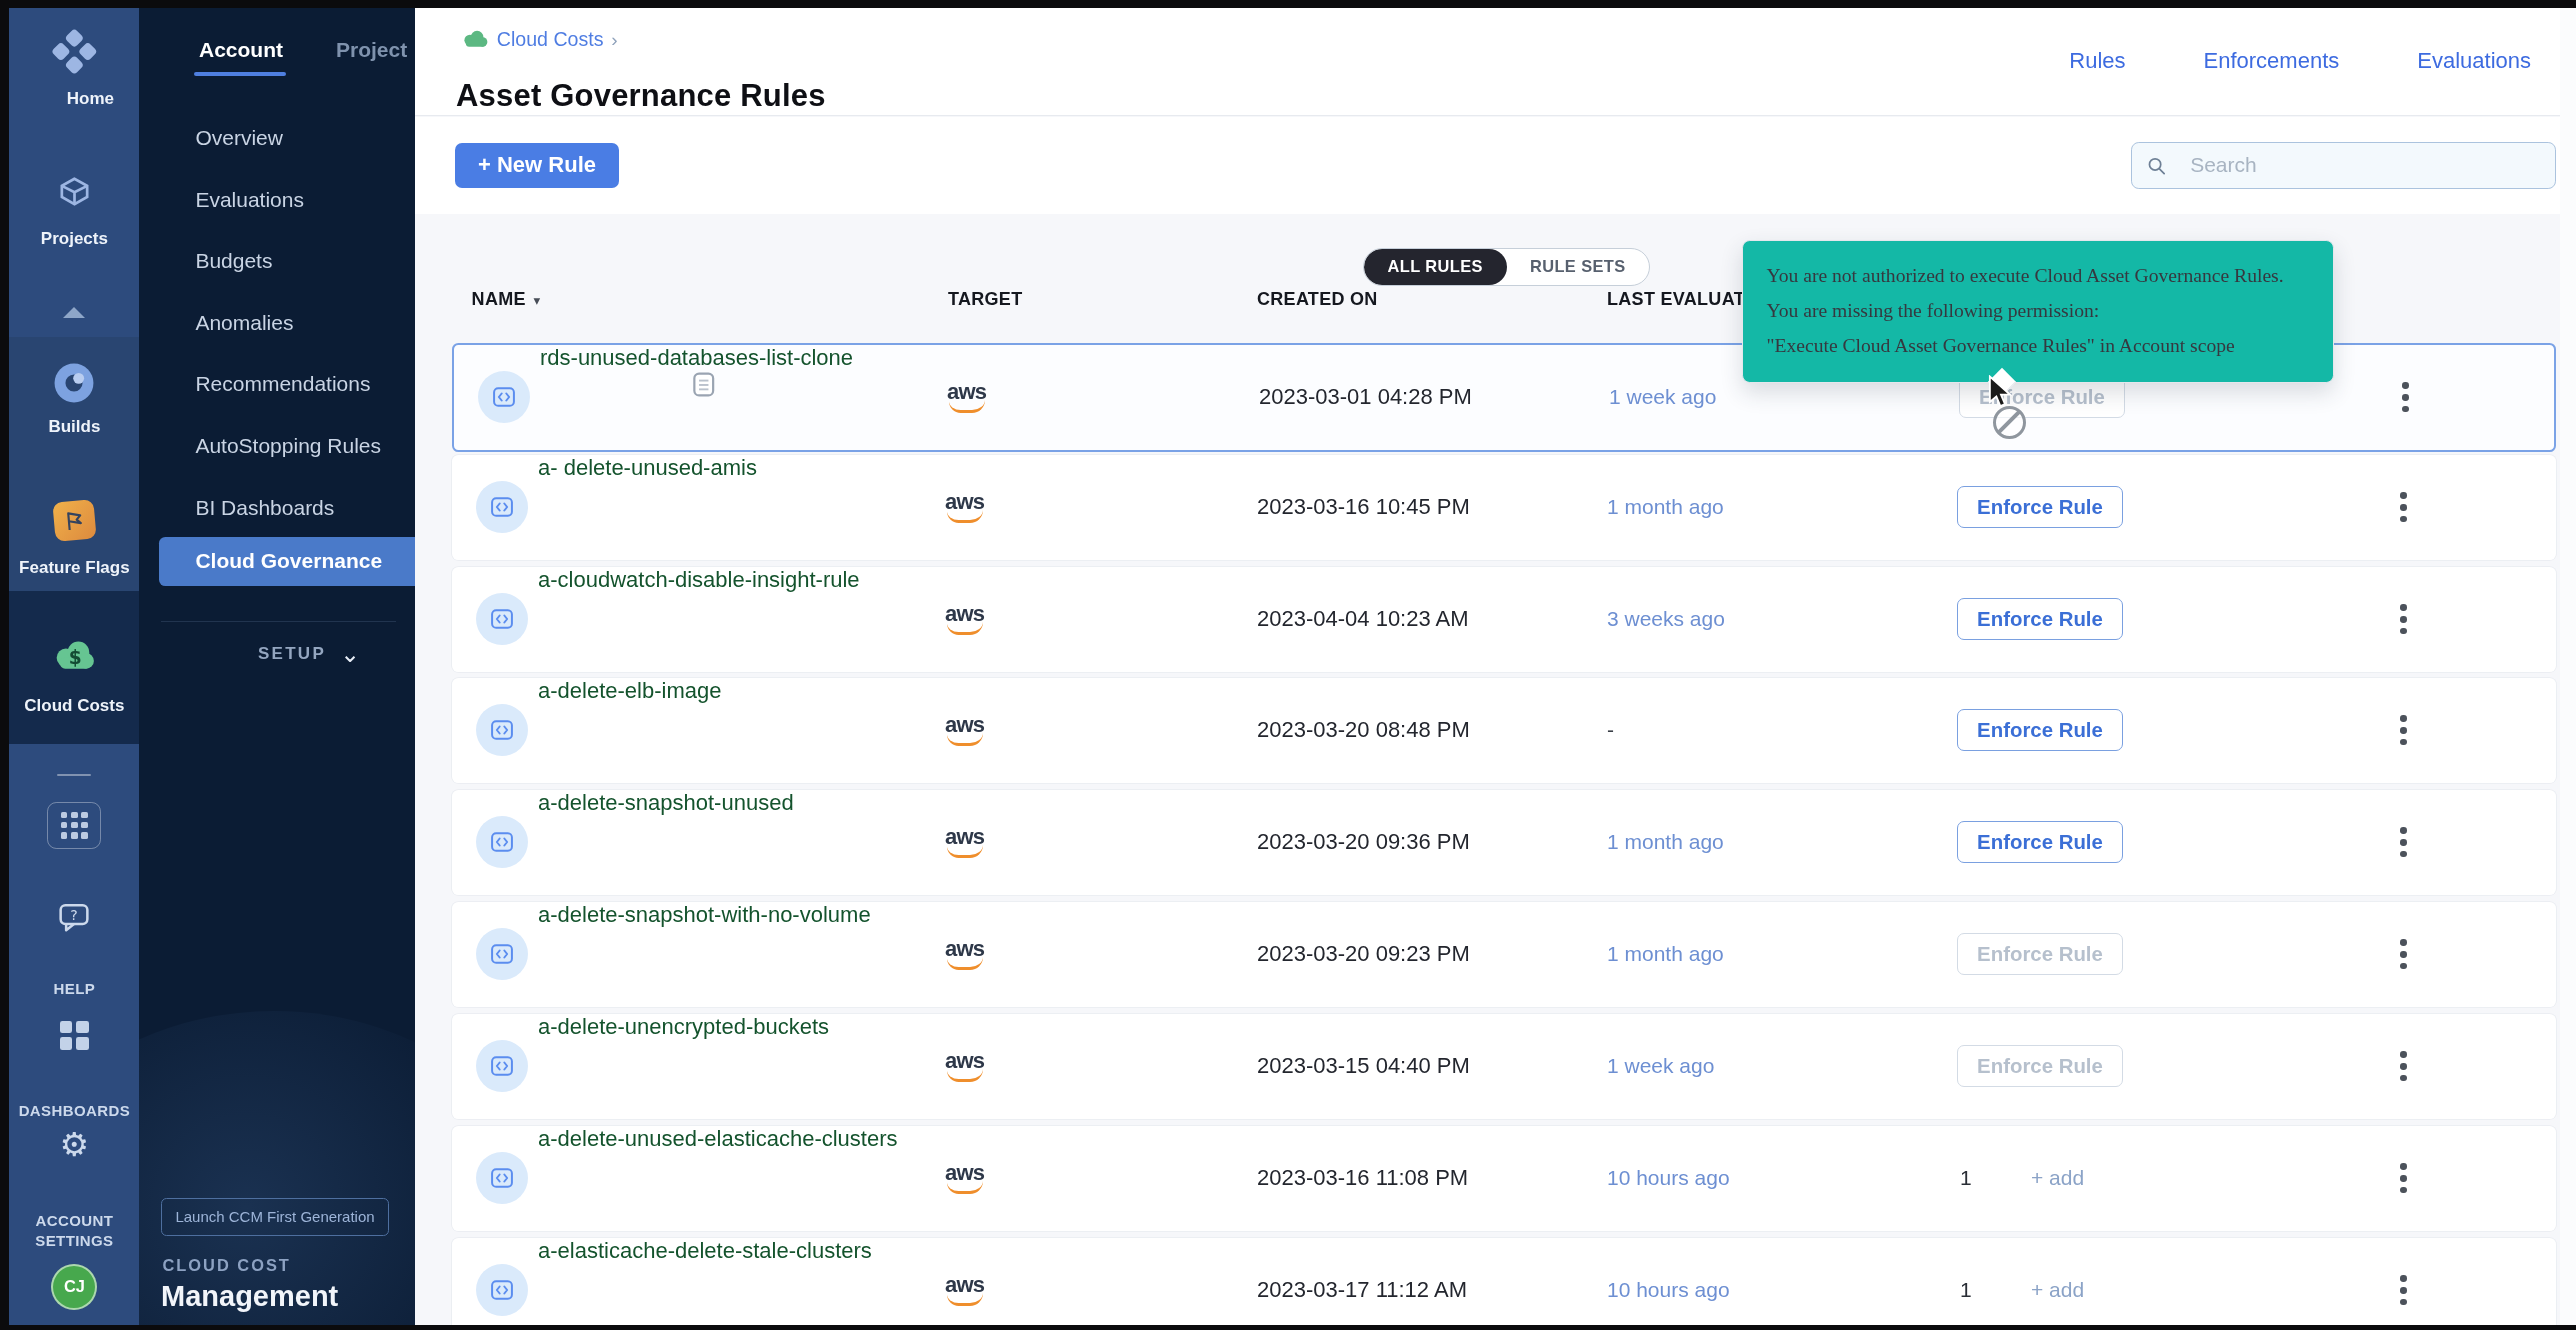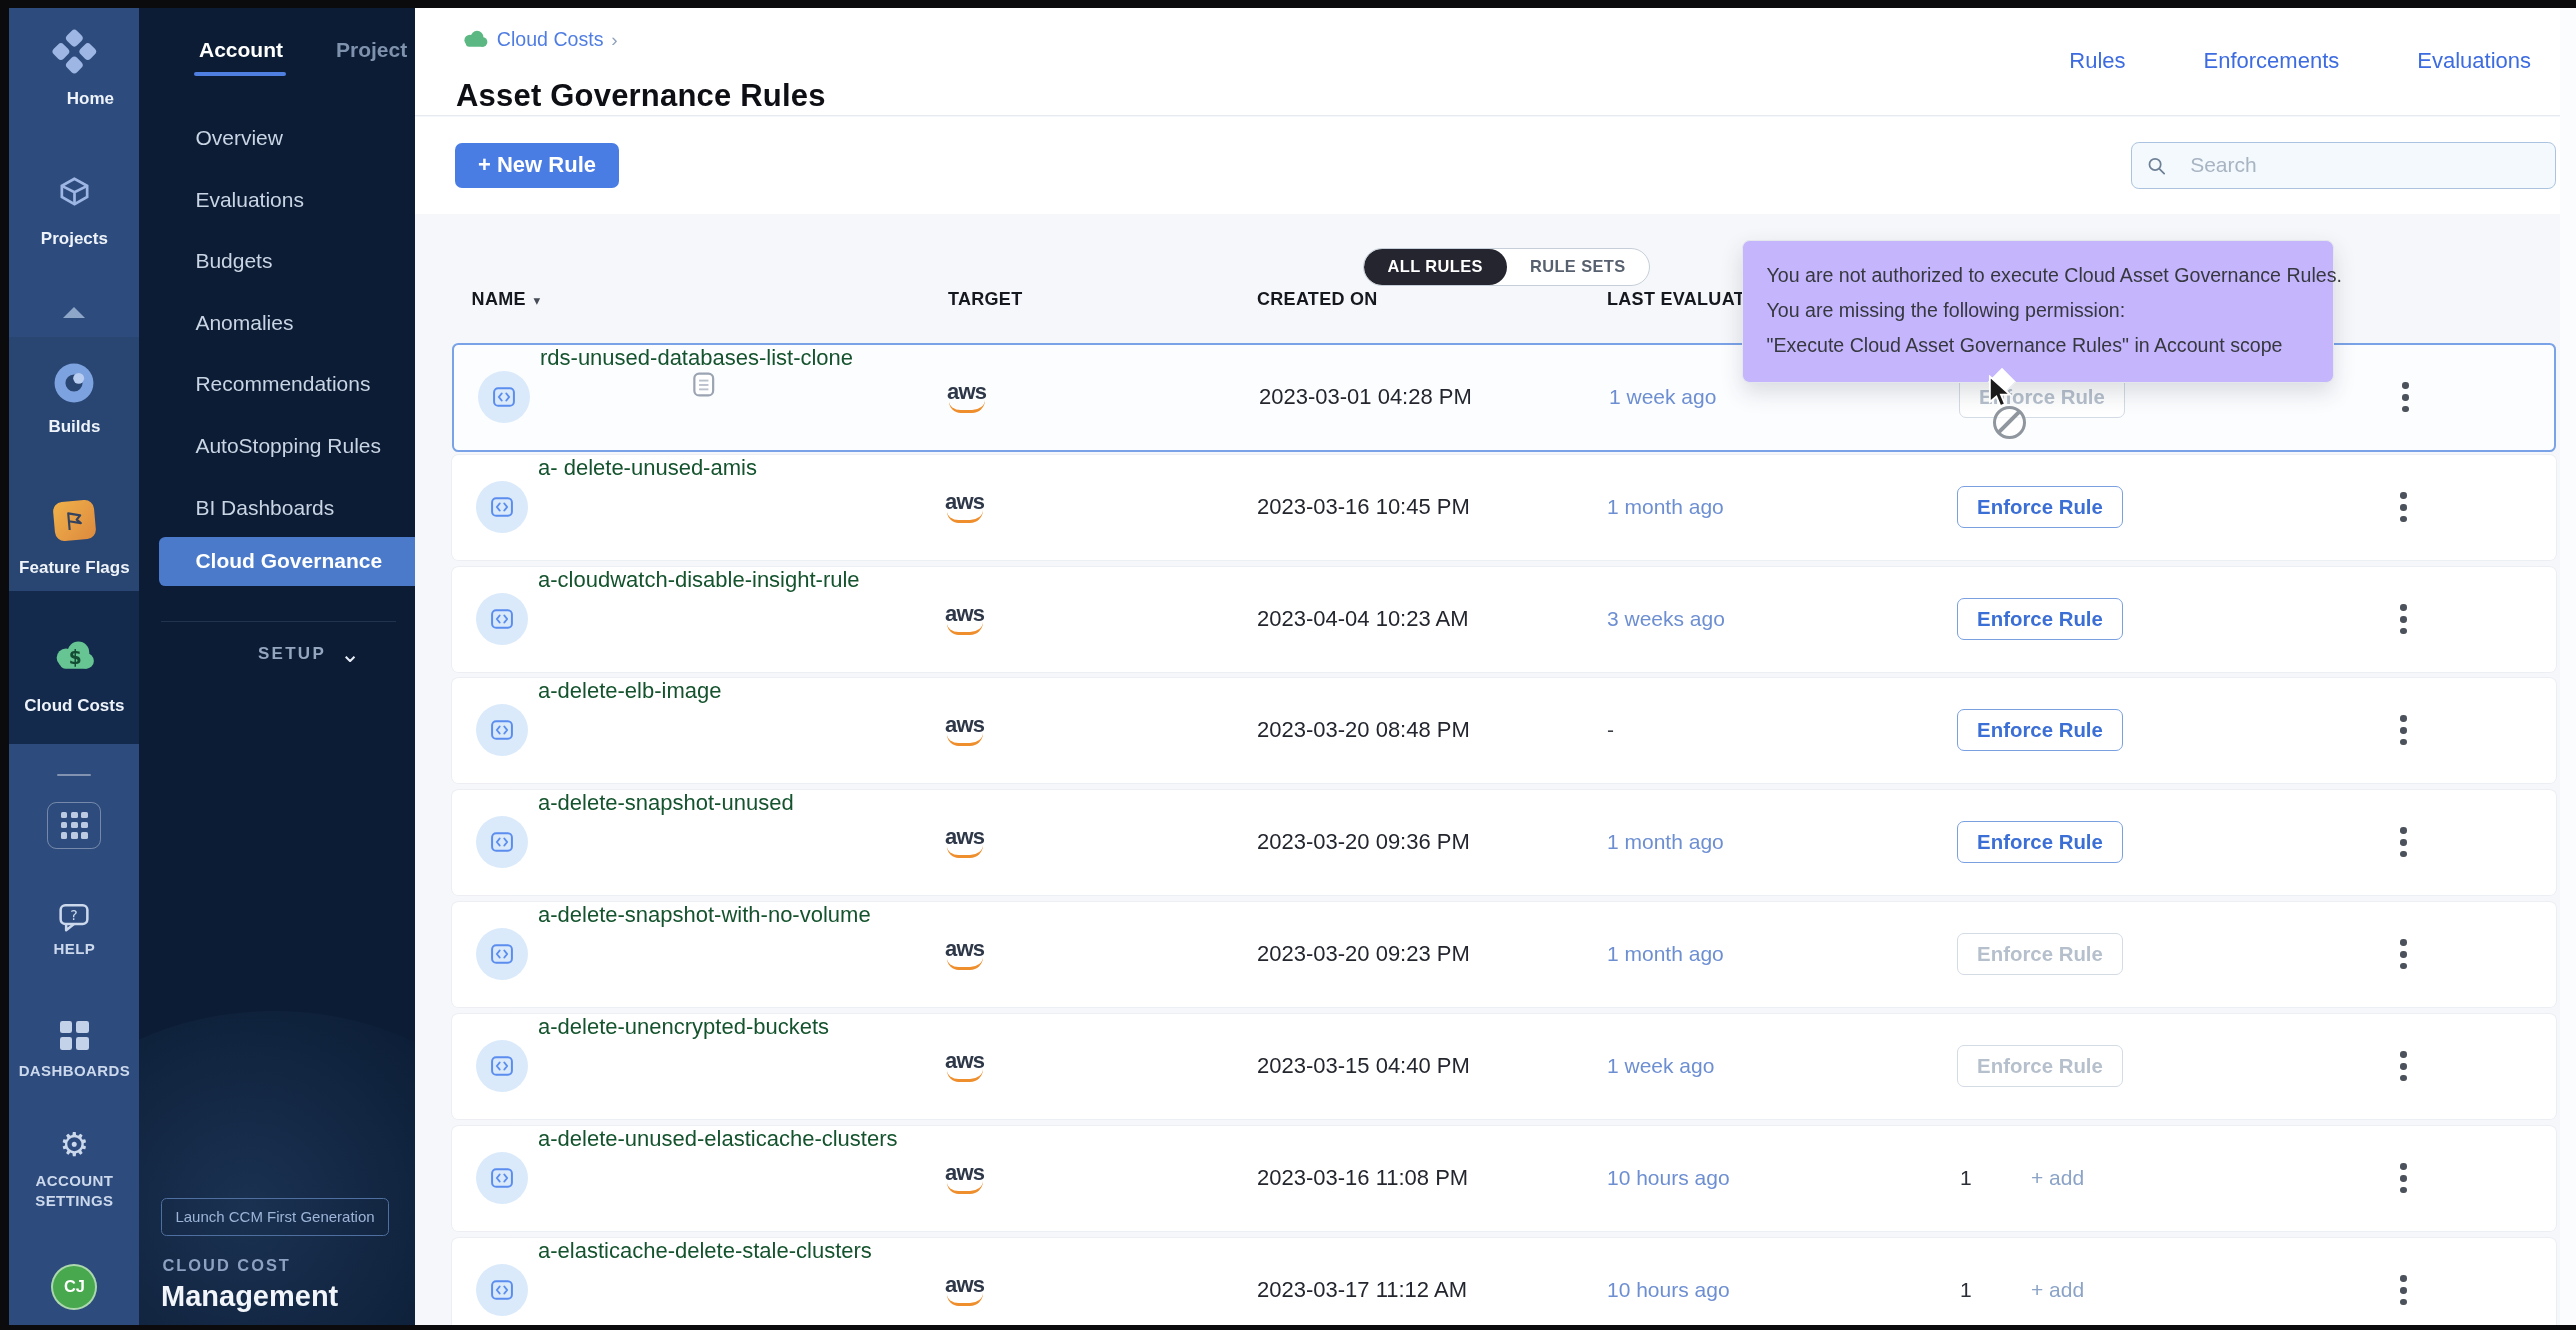--- a/index.html
+++ b/index.html
@@ -15,21 +15,21 @@
 
   
   .rail{position:absolute;left:9.4px;top:7.8px;bottom:6.3px;width:130px;background:#2a4672;overflow:hidden;}
   .rail .band{position:absolute;left:0;width:100%;}
   .band1{top:0;height:329px;background:#2d4b7d;}
   .band2{top:329px;height:255px;background:#294571;}
   .band3{top:583px;height:153px;background:#142a4c;}
   .band4{top:736px;bottom:0;background:#2d4b7d;}
   .rail-item{position:absolute;left:0;width:100%;text-align:center;}
   .rail-label{display:block;color:#eef3fa;font-size:17px;font-weight:700;}
-  .rail-label.caps{font-size:15px;font-weight:700;color:#ccd9ec;letter-spacing:0.4px;}
+  .rail-label.caps{font-size:15px;font-weight:700;color:#ccd9ec;letter-spacing:0.4px;margin-top:40px;}
   .ric{display:inline-block;line-height:0;}
   .home-diamond{display:inline-grid;grid-template-columns:14px 14px;grid-gap:4.7px;transform:rotate(45deg);}
   .home-diamond b{width:14px;height:14px;border-radius:3.9px;background:#9db6e3;}
   .collapse-tri{display:inline-block;width:0;height:0;border-left:11px solid transparent;border-right:11px solid transparent;border-bottom:11.7px solid #8ea6c8;}
   .ff-tile{display:inline-flex;align-items:center;justify-content:center;width:41px;height:39px;border-radius:9.4px;background:linear-gradient(135deg,#f0b14a,#dd8a3e);transform:rotate(-5deg);}
   .grid9{display:inline-grid;grid-template-columns:6.3px 6.3px 6.3px;grid-gap:3.9px;}
   .grid9 b{width:6.3px;height:6.3px;background:#bccbe2;border-radius:1.6px;}
   .gridbox{display:inline-flex;align-items:center;justify-content:center;width:52px;height:45px;border:1.6px solid rgba(255,255,255,.35);border-radius:9.4px;}
   .rail-divider{position:absolute;left:48px;width:34px;height:2.3px;background:rgba(255,255,255,.4);border-radius:1.6px;}
   .gear-glyph{font-family:"DejaVu Sans",sans-serif;font-size:33px;color:#ccd9ec;line-height:1;}
@@ -93,21 +93,21 @@
   .leval{position:absolute;left:1155px;top:0;height:100%;display:flex;align-items:center;font-size:21px;color:#6d8fd2;}
   .leval.dash{color:#3a3f47;}
   .enforce{position:absolute;left:1505px;top:50%;margin-top:-21px;width:166px;height:42px;background:#fff;border:1.6px solid #7aa0e0;border-radius:7px;color:#3b6fd6;font-size:20.4px;font-weight:600;cursor:pointer;font-family:inherit;}
   .enforce.dis{border-color:#d3dbe5;color:#b6c0cd;cursor:default;}
   .count{position:absolute;left:1508px;top:0;height:100%;display:flex;align-items:center;font-size:21px;color:#2a2e36;}
   .addlink{position:absolute;left:1579px;top:0;height:100%;display:flex;align-items:center;font-size:21px;color:#8ba3c7;cursor:pointer;}
   .kebab{position:absolute;left:1936px;top:50%;margin-top:-20.4px;width:31px;height:41px;display:flex;flex-direction:column;align-items:center;justify-content:center;gap:5.5px;cursor:pointer;}
   .kebab i{width:6.3px;height:6.3px;border-radius:50%;background:#4c525b;}
 
   
-  .tooltip{position:absolute;left:1327px;top:26px;width:592px;box-sizing:border-box;background:#c4b5fd;border:0.8px solid #e4e7ec;border-radius:7.8px;box-shadow:0 9.4px 22px rgba(40,50,70,.16);padding:17px 23.5px 19px 23.5px;z-index:40;}
+  .tooltip{position:absolute;left:1327px;top:26px;width:592px;box-sizing:border-box;background:#14b8a6;border:0.8px solid #e4e7ec;border-radius:7.8px;box-shadow:0 9.4px 22px rgba(40,50,70,.16);padding:17px 23.5px 19px 23.5px;z-index:40;font-family:Liberation Serif, serif;}
   .tooltip .tl{font-size:19.6px;font-weight:500;color:#36383f;line-height:35px;white-space:nowrap;}
   .tooltip .arrow{position:absolute;left:249px;bottom:-10.2px;width:19px;height:19px;background:#fff;border-right:0.8px solid #e4e7ec;border-bottom:0.8px solid #e4e7ec;transform:rotate(45deg);}
 
   
   .cursor-wrap{position:absolute;left:1573px;top:161px;z-index:50;pointer-events:none;}
   .no-circle{position:absolute;left:4.7px;top:31px;width:33px;height:33px;border:3.9px solid #8f969e;border-radius:50%;background:rgba(255,255,255,.6);box-sizing:border-box;}
   .no-circle::after{content:"";position:absolute;left:-1.6px;top:11px;width:30px;height:3.9px;background:#8f969e;transform:rotate(-45deg);}
 </style>
 </head>
 <body>

